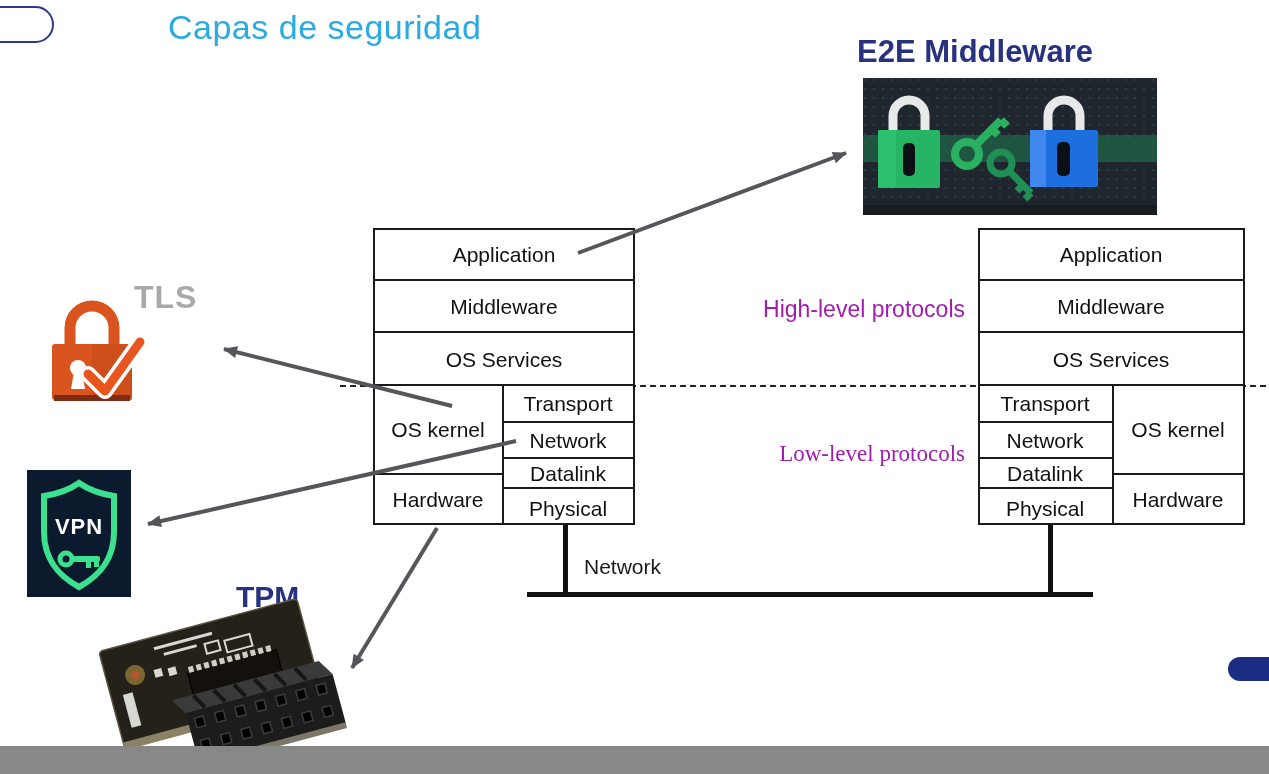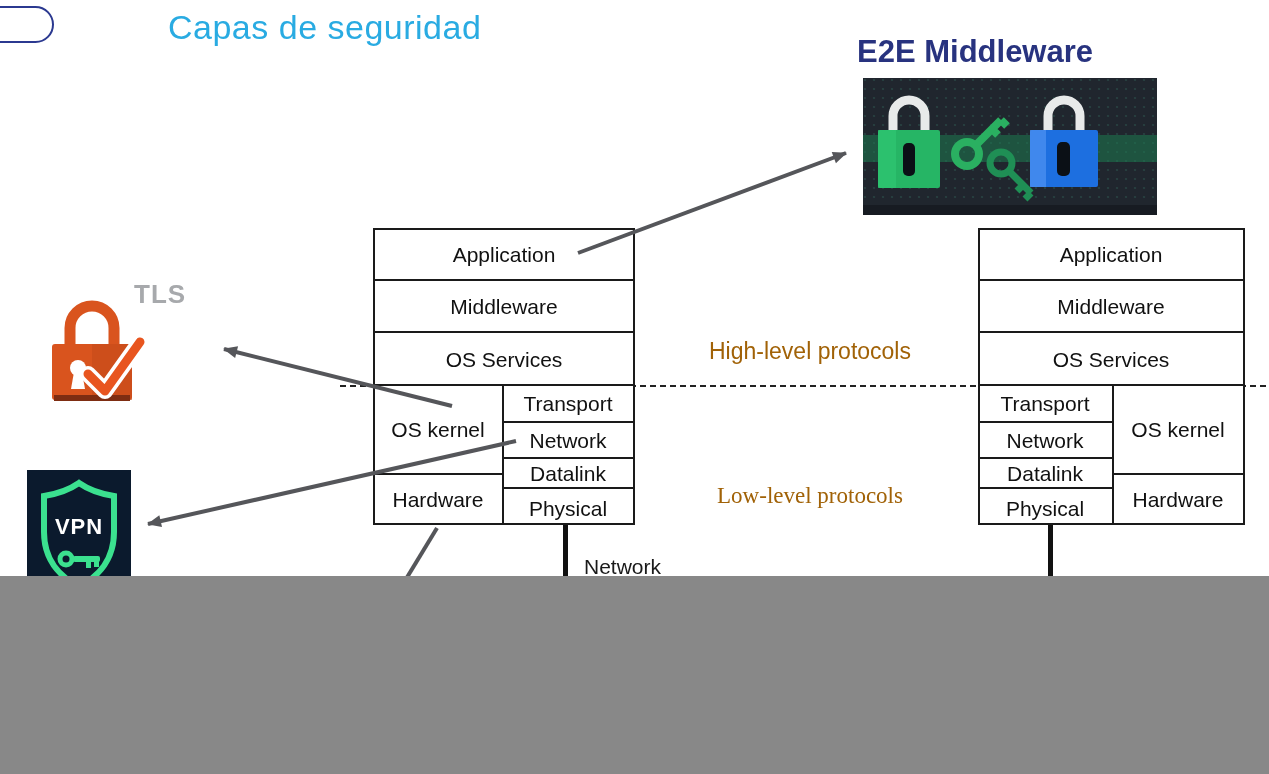--- a/index.html
+++ b/index.html
@@ -1,33 +1,33 @@
 <!DOCTYPE html>
 <html><head>
 <meta charset="utf-8">
 <style>
   html,body{margin:0;padding:0;background:#888;}
   .slide{
-    position:relative;width:1269px;height:576px;background:#ffffff;
+    position:relative;width:1269px;height:746px;background:#ffffff;
     overflow:hidden;font-family:"Liberation Sans",sans-serif;
   }
   .abs{position:absolute;}
   
   .corner-pill{left:-36px;top:6px;width:86px;height:33px;border:2.5px solid #2B3990;
     border-radius:20px;background:#fff;z-index:2;}
   .right-pill{left:1228px;top:657px;width:60px;height:24px;background:#1B2E83;
     border-radius:14px 0 0 14px;z-index:2;}
   .bottom-bar{left:0;top:762px;width:1269px;height:5px;background:#101010;z-index:3;}
   
   .page-title{left:168px;top:8px;font-size:34px;color:#29ABE2;z-index:2;letter-spacing:.5px;}
   .page-subtitle{left:167px;top:101px;font-size:30px;color:#232E7D;z-index:2;letter-spacing:.5px;}
   .e2e-label{left:857px;top:34px;font-size:31px;font-weight:bold;color:#28337F;z-index:2;}
-  .tls-label{left:134px;top:279px;font-size:26px;font-weight:bold;color:#A7A9AC;z-index:2;letter-spacing:1px;}
+  .tls-label{left:134px;top:279px;font-size:32px;font-weight:bold;color:#A7A9AC;z-index:2;letter-spacing:1px;}
   .tpm-label{left:236px;top:580px;font-size:30px;font-weight:bold;color:#28337F;z-index:2;}
-  .mid-label{width:310px;text-align:center;font-size:23px;color:#a16207;z-index:2;margin-top:42px;}
+  .mid-label{width:310px;text-align:right;font-size:23px;color:#a21caf;z-index:2;}
   .high-label{left:655px;top:296px;}
   .low-label{left:655px;top:441px;font-family:Liberation Serif, serif;}
   .network-label{left:584px;top:555px;font-size:21px;color:#1a1a1a;z-index:2;}
   
   .dashed-line{left:340px;top:385px;width:926px;height:0;border-top:2.5px dashed #222;z-index:1;}
   .bus-h{left:527px;top:592px;width:566px;height:5px;background:#111;z-index:1;}
   .bus-v-left{left:563px;top:523px;width:5px;height:71px;background:#111;z-index:1;}
   .bus-v-right{left:1048px;top:523px;width:5px;height:71px;background:#111;z-index:1;}
   .stack-svg{z-index:2;}
   .left-stack{left:373px;top:228px;}

